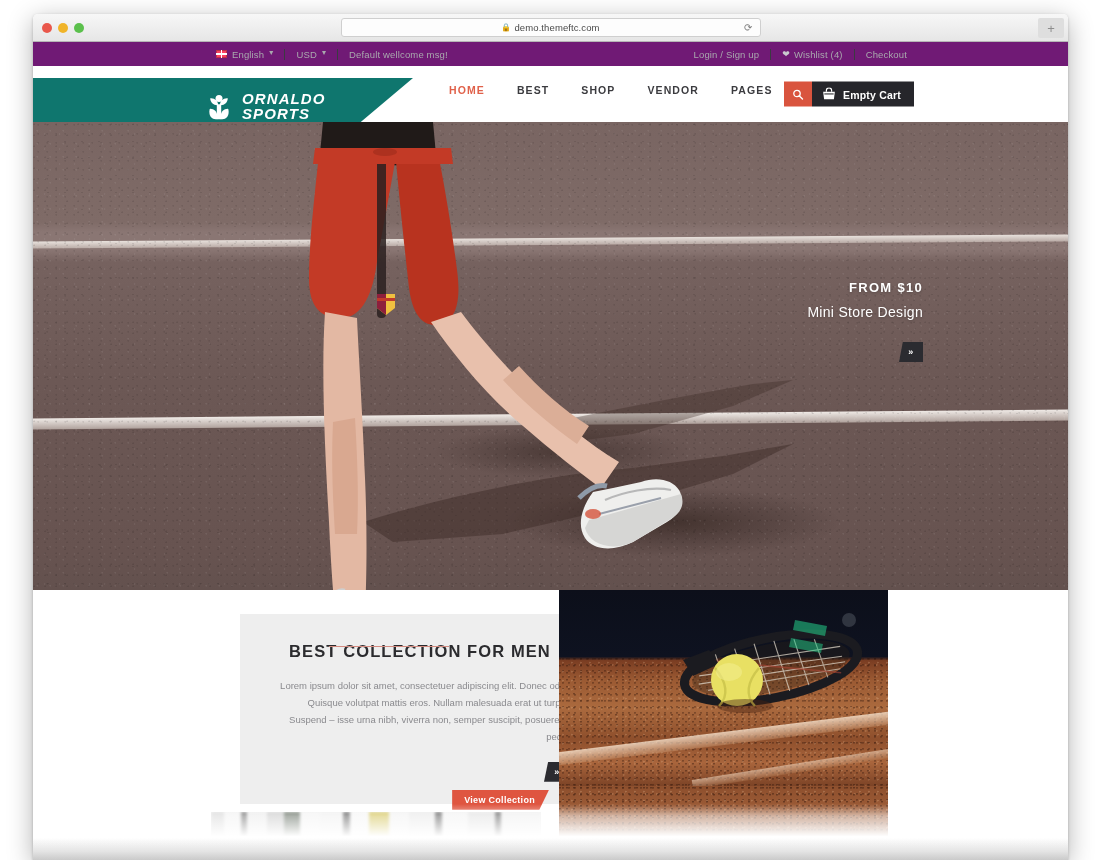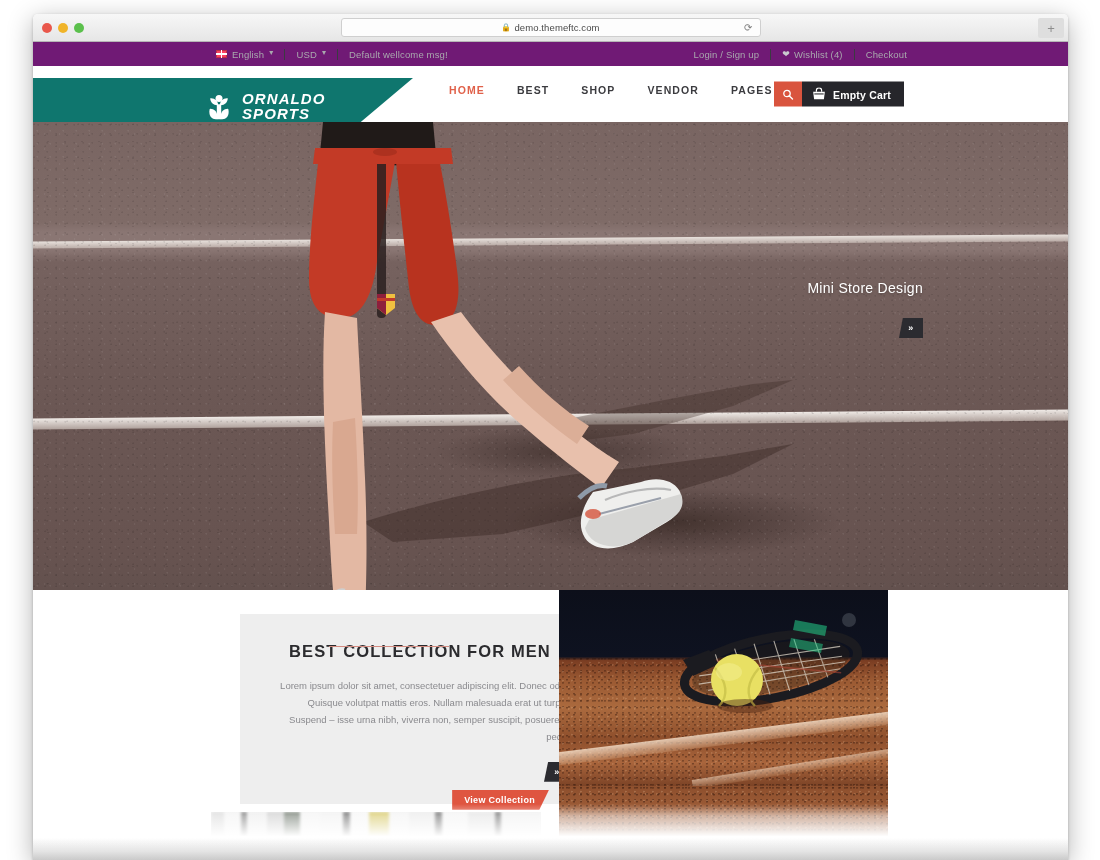--- a/index.html
+++ b/index.html
@@ -234,21 +234,21 @@
     font-weight: bold;
     letter-spacing: 1.1px;
     color: #3b3b3f;
     padding: 0 16px;
     white-space: nowrap;
   }
   .nav-item.active { color: #e0614a; }
 
   .header-actions {
     position: absolute;
-    right: 164px;
+    right: 154px;
     top: 50%;
     transform: translateY(-50%);
     display: flex;
     align-items: center;
     height: 25px;
   }
   .search-btn {
     width: 28px;
     height: 25px;
     background: #d9543e;
@@ -688,20 +688,21 @@
 
           <path d="M560 370 C548 386 544 404 552 416 C560 428 580 430 600 420 L634 400 C648 392 652 378 646 368 C640 358 624 354 608 360 L580 366 Z" fill="#efefed"></path>
           <path d="M552 406 C556 422 578 430 600 420 L636 398 C648 392 652 382 648 372 L556 398 Z" fill="#d6d6d4"></path>
           <path d="M572 378 C590 370 618 364 638 368" fill="none" stroke="#b8b8b8" stroke-width="2.2"></path>
           <path d="M566 392 L628 376" stroke="#9aa0ab" stroke-width="2" fill="none"></path>
           <path d="M546 376 C556 366 566 362 574 364" fill="none" stroke="#8f9aa8" stroke-width="5"></path>
           <ellipse cx="560" cy="392" rx="8" ry="5" fill="#d4533b" opacity=".8"></ellipse>
         </svg>
 
         <div class="hero-caption">
+          <div class="hero-pre">FROM $10</div>
           <div class="hero-sub">Mini Store Design</div>
           <div class="skew-btn">
             <span class="sb-label">Shop now</span>
             <span class="sb-arrow">»</span>
           </div>
         </div>
       </section>
 
       <section class="collection">
 

